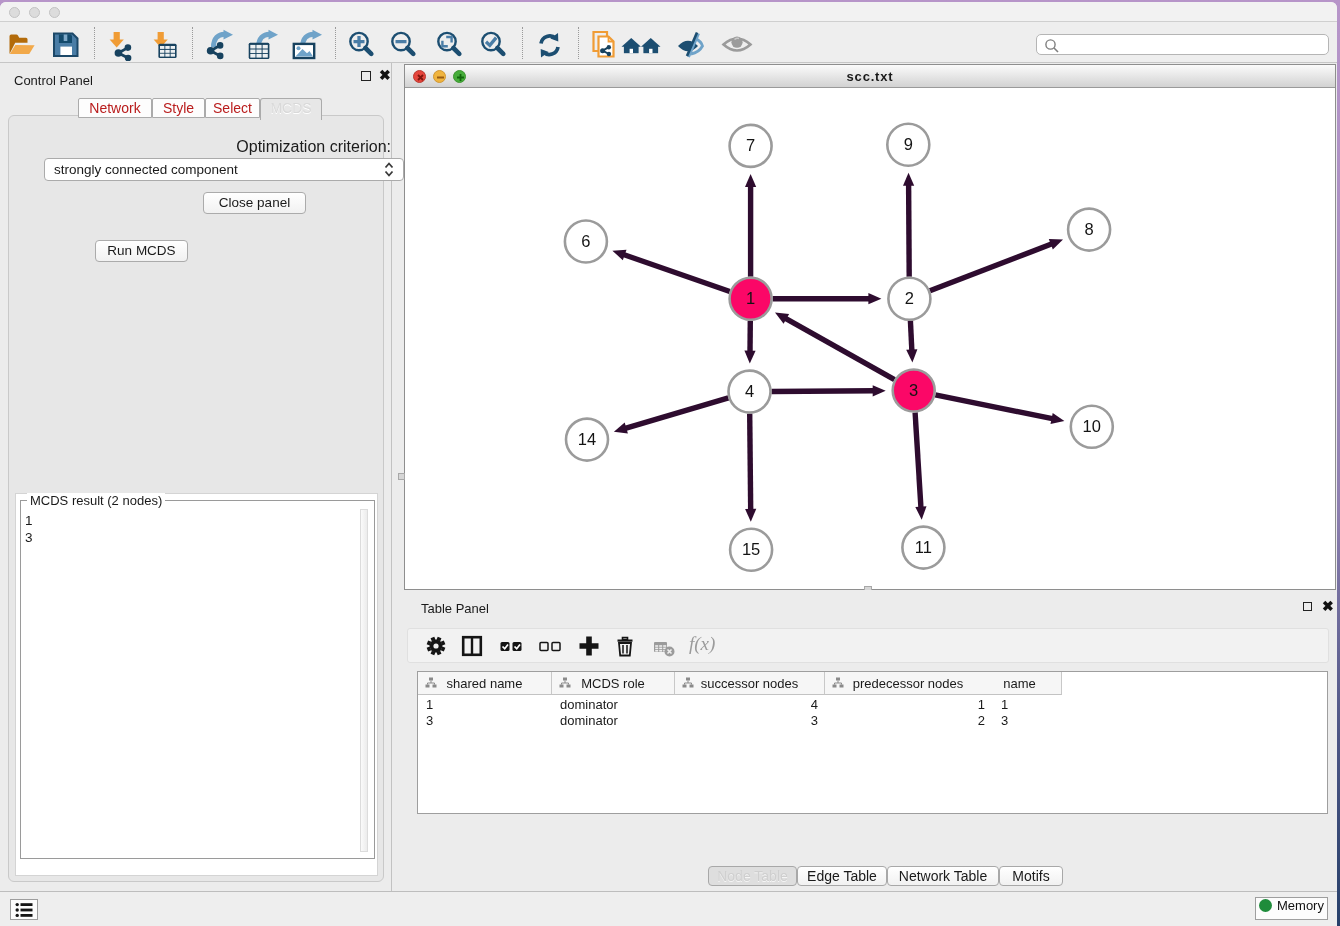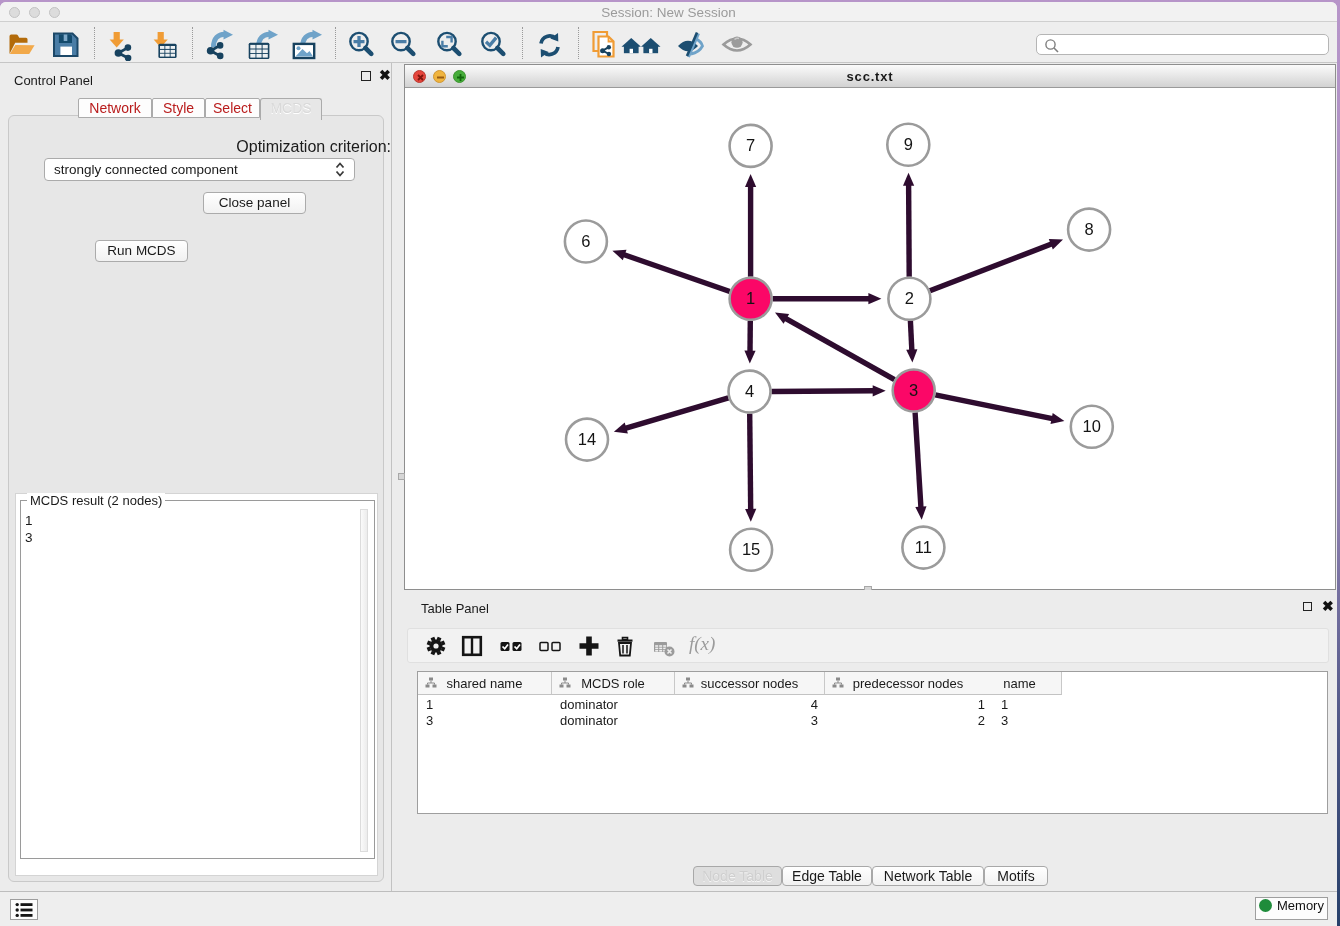--- a/index.html
+++ b/index.html
@@ -12,51 +12,50 @@
 .vsep { position:absolute; top:5px; height:32px; width:0; border-left:1px dotted #9a9a9a; }
 .search { position:absolute; left:1036px; top:12px; width:293px; height:21px; background:#fff; border:1px solid #b5b5b5; border-radius:5px; }
 .cp { position:absolute; left:0; top:61px; width:392px; height:830px; background:#ececec; border-right:1px solid #c2c2c2; }
 .cp-title { position:absolute; left:14px; top:10px; font-size:13px; color:#1a1a1a; }
 .float-btn { position:absolute; width:10px; height:10px; border:1.5px solid #222; }
 .x-btn { position:absolute; font-size:14px; font-weight:bold; color:#111; line-height:10px; }
 .tab { position:absolute; top:35px; height:20px; background:#fdfdfd; border:1px solid #ababab; border-radius:2px 2px 0 0; font-size:14px; color:#b91c1c; text-align:center; line-height:19px; }
 .tabsel { background:#e7e7e7; border-bottom:none; border-radius:3px 3px 0 0; color:#d9d9d9; text-shadow:0 1px 0 #fff; }
 .cp-panel { position:absolute; left:8px; top:52px; width:376px; height:767px; background:#e7e7e7; border:1px solid #c9c9c9; border-radius:6px; }
 .opt-label { position:absolute; left:0; top:75px; width:100%; text-align:right; font-size:16px; color:#1a1a1a; }
-.select { position:absolute; left:44px; top:95px; width:311px; height:23px; background:#fff; border:1px solid #ababab; border-radius:4px; font-size:13.5px; color:#1a1a1a; line-height:21px; padding-left:9px; }
+.select { position:absolute; left:44px; top:95px; width:360px; height:23px; background:#fff; border:1px solid #ababab; border-radius:4px; font-size:13.5px; color:#1a1a1a; line-height:21px; padding-left:9px; }
 .btn { position:absolute; height:22px; background:linear-gradient(180deg,#ffffff,#f1f1f1); border:1px solid #ababab; border-radius:4px; font-size:13.5px; color:#1a1a1a; text-align:center; line-height:20px; }
 .results { position:absolute; left:15px; top:430px; width:363px; height:383px; background:#fff; border:1px solid #d4d4d4; }
 .fieldset { position:absolute; left:4px; top:6px; width:355px; height:359px; border:1px solid #9a9a9a; }
 .fieldset .legend { position:absolute; left:6px; top:-8px; background:#fff; padding:0 3px; font-size:13px; color:#1a1a1a; }
 .scrollv { position:absolute; right:6px; top:8px; width:8px; height:343px; background:linear-gradient(90deg,#fafafa,#ececec); border:1px solid #dcdcdc; }
 .netwin { position:absolute; left:404px; top:62px; width:932px; height:526px; border:1px solid #8e8e8e; background:#fff; }
 .nettitle { position:absolute; left:0; top:0; width:100%; height:23px; background:linear-gradient(180deg,#fbfbfb,#d2d2d2); border-bottom:1px solid #9a9a9a; }
 .nettitle .t { position:absolute; top:4px; left:0; width:100%; text-align:center; font-size:13px; font-weight:bold; color:#1a1a1a; letter-spacing:0.8px; }
 .mbtn { position:absolute; top:5px; width:13px; height:13px; border-radius:50%; }
 .mbtn svg { display:block; margin:1px 0 0 1px; }
 .tp { position:absolute; left:393px; top:588px; width:944px; height:301px; background:#ececec; }
 .tp-title { position:absolute; left:28px; top:11px; font-size:13px; color:#1a1a1a; }
 .tp-toolbar { position:absolute; left:14px; top:38px; width:922px; height:35px; background:#f2f2f2; border:1px solid #e0e0e0; border-radius:3px; }
 .tbl { position:absolute; left:24px; top:81px; width:911px; height:143px; background:#fff; border:1px solid #9e9e9e; }
 .th { position:absolute; top:0; height:23px; background:#f6f6f6; border-right:1px solid #c8c8c8; border-bottom:1px solid #c3c3c3; font-size:13px; color:#1a1a1a; }
 .th span { display:block; text-align:center; margin-top:4px; }
 .td { position:absolute; font-size:13px; color:#1a1a1a; height:16px; }
-.btab { position:absolute; height:20px; background:linear-gradient(180deg,#ffffff,#f1f1f1); border:1px solid #a8a8a8; border-radius:4px; font-size:14px; color:#1a1a1a; text-align:center; line-height:18px; }
+.btab { position:absolute; height:20px; background:linear-gradient(180deg,#ffffff,#f1f1f1); border:1px solid #a8a8a8; border-radius:4px; font-size:14px; color:#1a1a1a; text-align:center; line-height:18px;margin-left:15px; }
 .btabsel { background:#dedede; color:#cfcfcf; text-shadow:0 1px 0 #f5f5f5; }
 .status { position:absolute; left:0; top:889px; width:1337px; height:35px; background:#eeeeee; border-top:1px solid #bdbdbd; }
 .membtn { position:absolute; right:9px; top:5px; width:73px; height:23px; background:#fcfcfc; border:1px solid #9e9e9e; font-size:13px; color:#111; }
 .listbtn { position:absolute; left:10px; top:7px; width:28px; height:21px; background:#fcfcfc; border:1px solid #9e9e9e; }
 </style></head>
 <body>
 <div class="win">
   <div class="mactitle">
     <div class="tl" style="left:9px;"></div>
       <div class="tl" style="left:29px;"></div>
       <div class="tl" style="left:49px;"></div>
-    <div class="t">Session: New Session</div>
   </div>
   <div class="toolbar">
     <div style="position:absolute;left:6px;top:7px;"><svg width="32" height="32" viewBox="0 0 32 32">
           <path d="M3.5,25 L3.5,7.2 Q3.5,5.5 5.2,5.5 L10.2,5.5 Q11.4,5.5 12,6.6 L13.2,8.8 L20,8.8 Q21.5,8.8 21.5,10.3 L21.5,13.8 L9.2,13.8 Z" fill="#b36b0a"></path>
           <path d="M3.8,25 L9.4,15.9 L28.6,16.2 L23.2,25 Z" fill="#f2a94a"></path>
         </svg></div>
       <div style="position:absolute;left:50px;top:7px;"><svg width="32" height="32" viewBox="0 0 32 32">
           <path d="M4,4.5 L22.5,4.5 L27.5,9.5 L27.5,27 L4,27 Z" fill="#4a7da6" stroke="#1c4868" stroke-width="2"></path>
           <path d="M8.9,5.5 L8.9,14 L22,14 L22,7 L21,5.5 Z" fill="#134a6c"></path>
           <rect x="13.7" y="5.5" width="3.6" height="6.5" fill="#7fa9c9"></rect>

